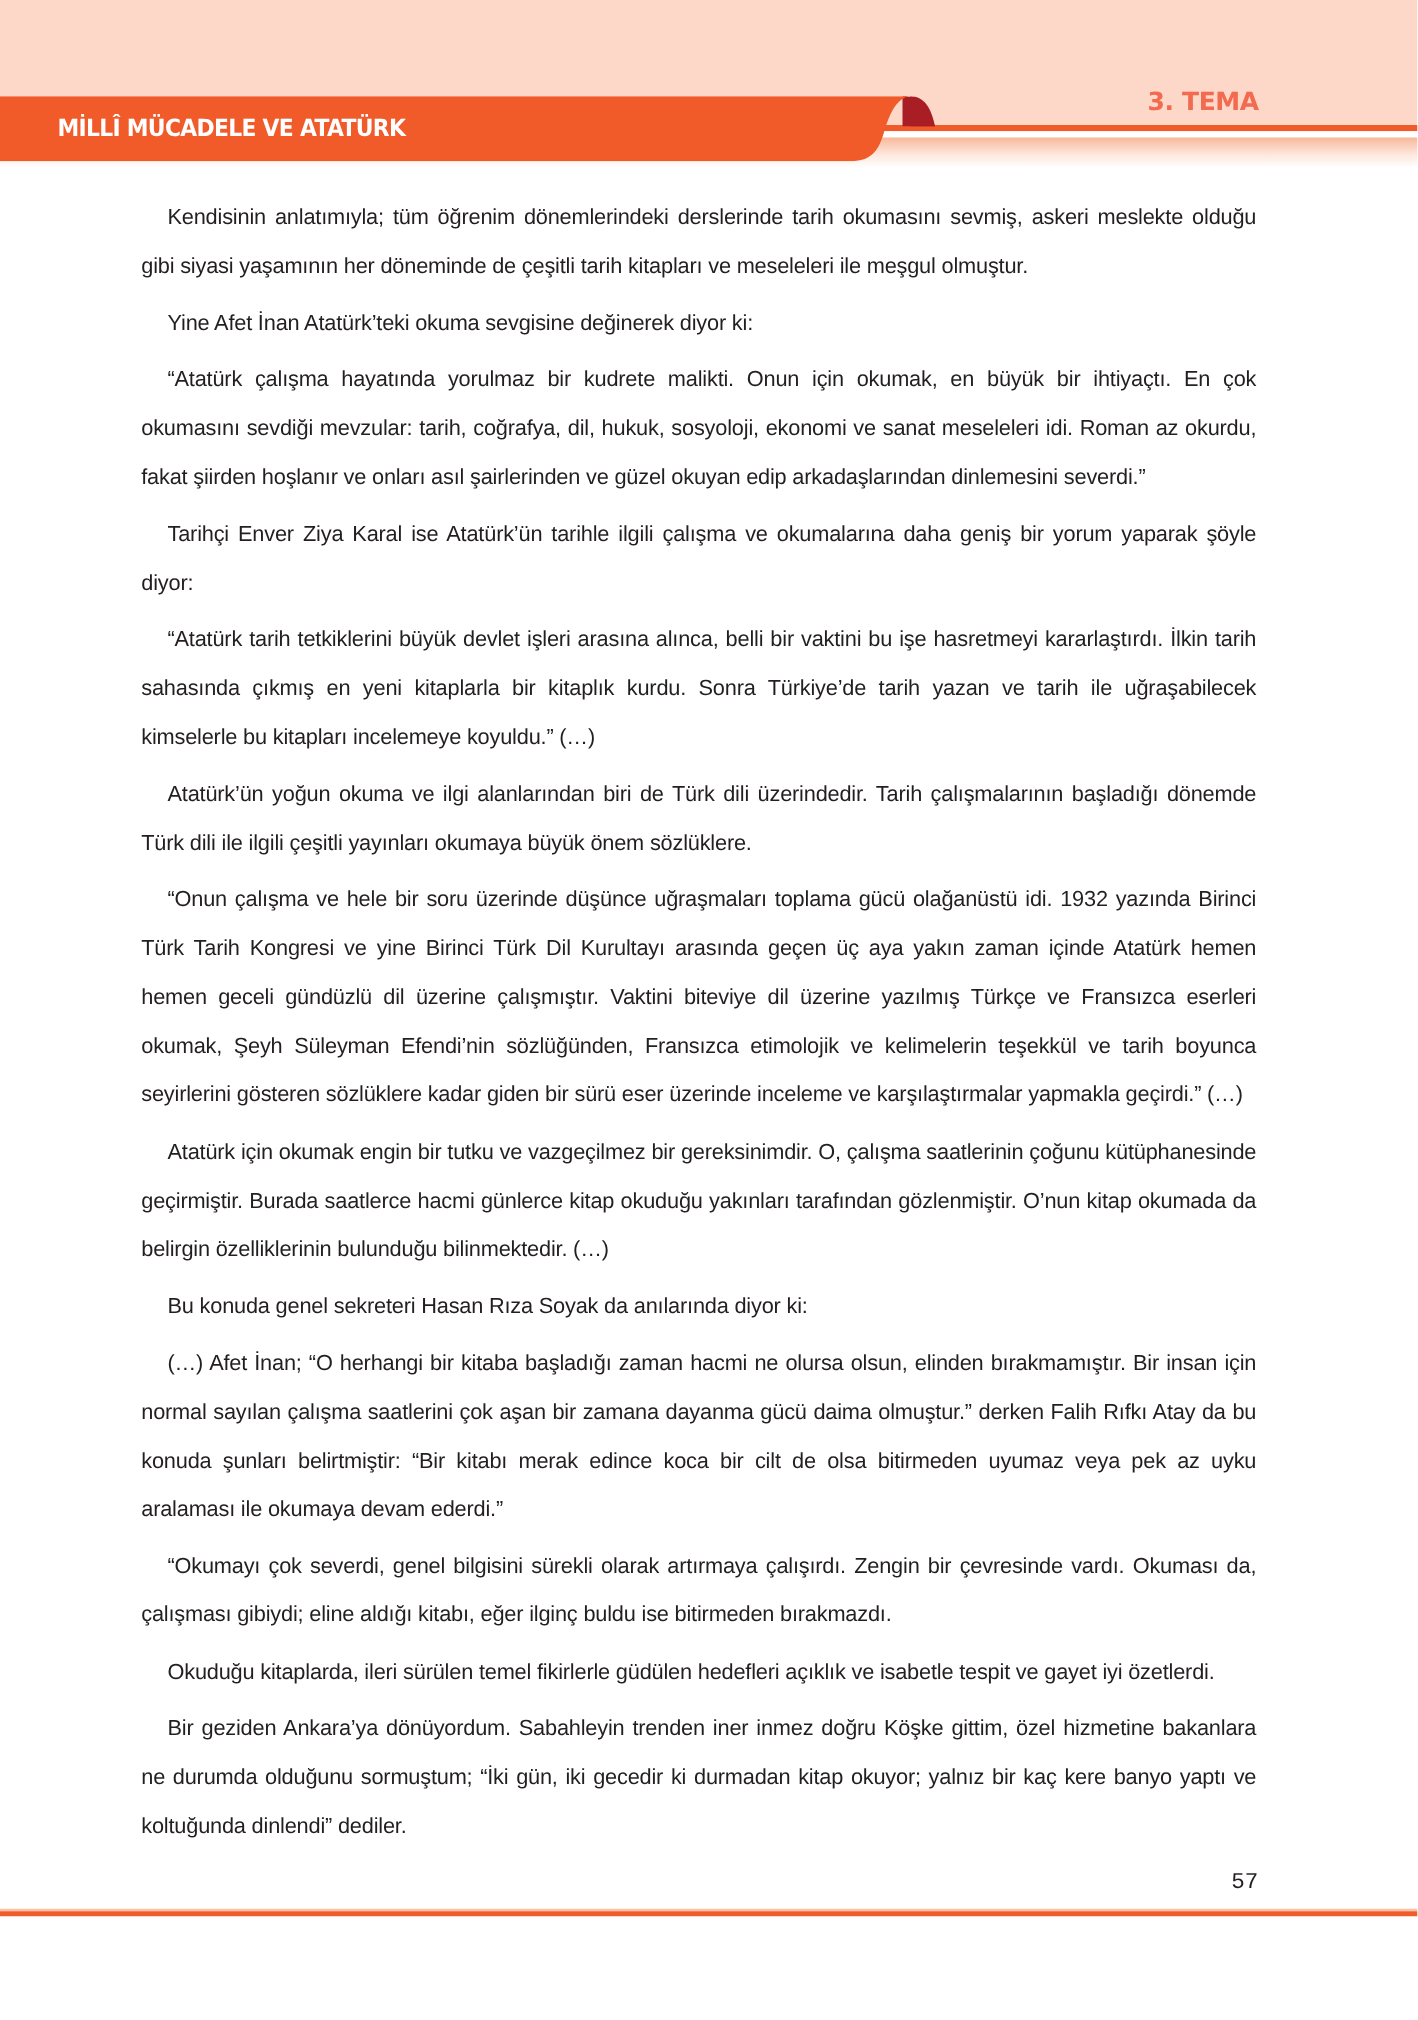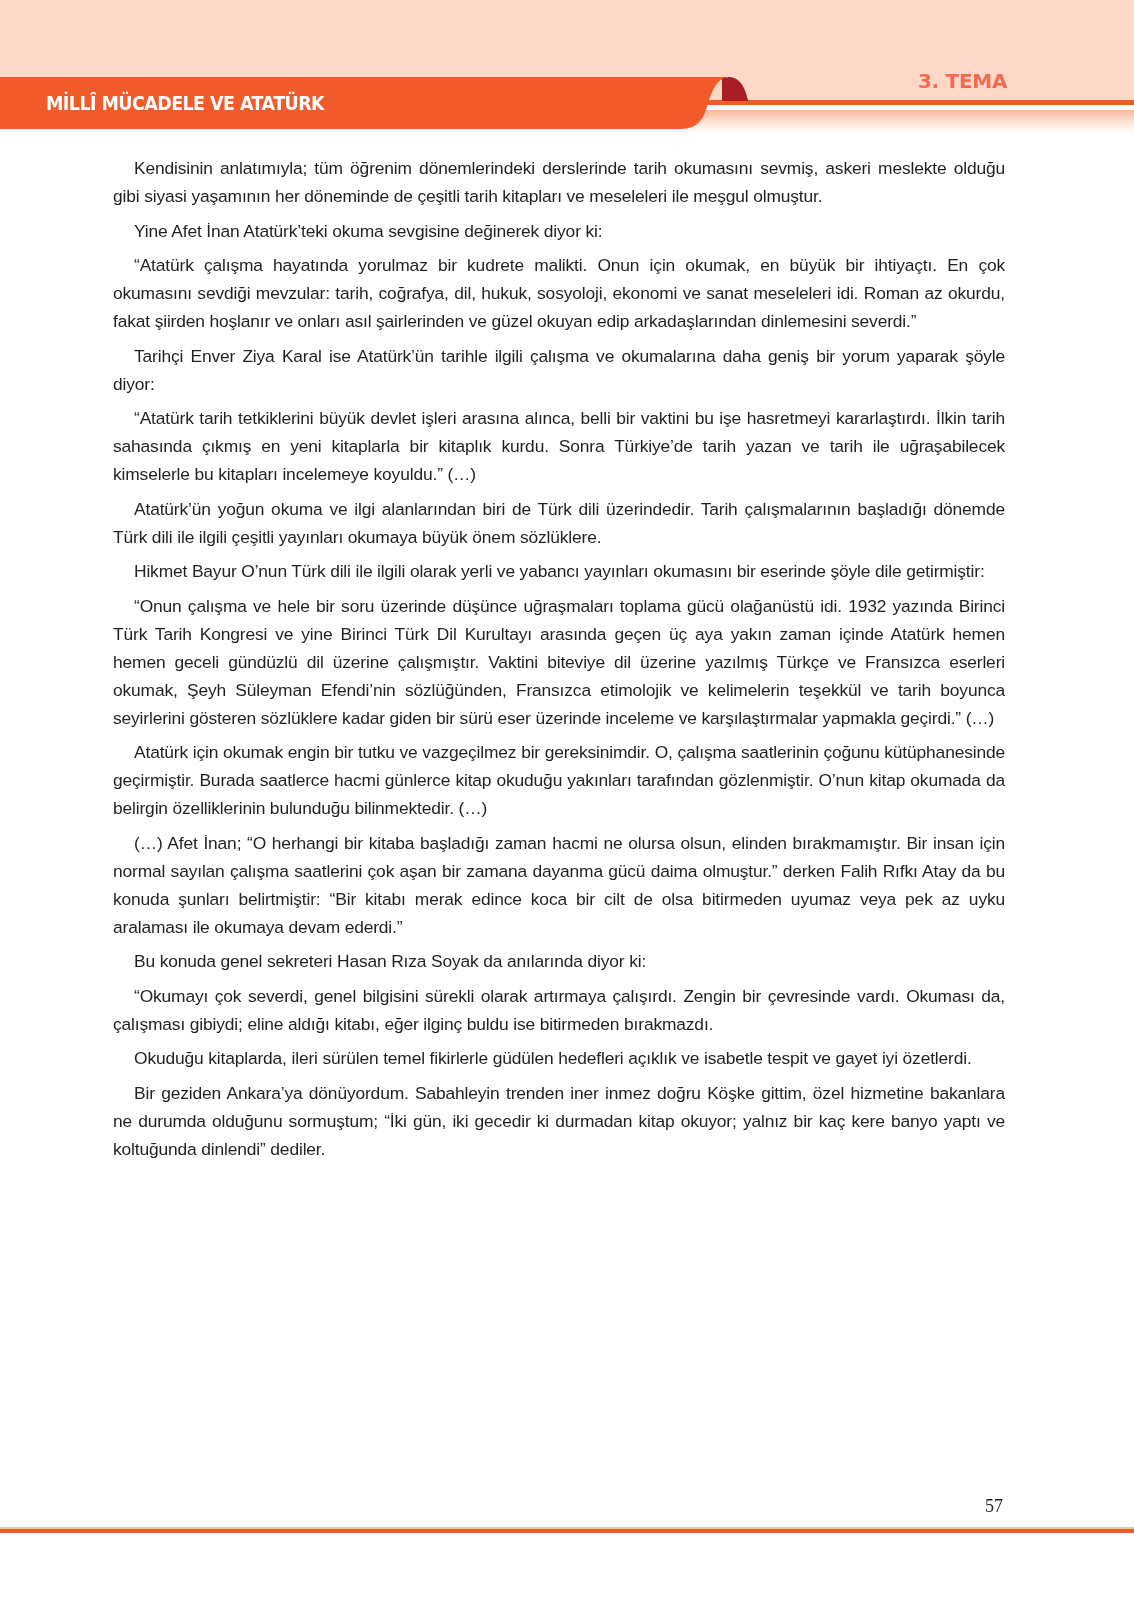--- a/index.html
+++ b/index.html
@@ -72,34 +72,34 @@
       color: #f26a4f;
       letter-spacing: -0.3px;
     }
     .content {
       position: absolute;
       left: 113px;
       top: 154px;
       width: 892px;
       font-family: "Liberation Sans", sans-serif;
       font-size: 17.4px;
-      line-height: 28px;
+      line-height: 39px;
       color: #231f20;
       text-align: justify;
     }
     .content p {
       text-indent: 21px;
       margin-bottom: 6.5px;
       letter-spacing: -0.15px;
     }
     .page-number {
       position: absolute;
       left: 985px;
       top: 1496px;
-      font-family: Liberation Serif, serif;
+      font-family: Liberation Mono, monospace;
       font-size: 18px;
       color: #231f20;
     }
     .footer-line {
       position: absolute;
       left: 0; top: 1529px;
       width: 1134px;
       height: 4px;
       background: #f15a29;
     }
@@ -134,25 +134,24 @@
   <div class="chapter-title">MİLLÎ MÜCADELE  VE ATATÜRK</div>
   <div class="theme-label">3. TEMA</div>
 
   <div class="content">
     <p>Kendisinin anlatımıyla; tüm öğrenim dönemlerindeki derslerinde tarih okumasını sevmiş, askeri meslekte olduğu gibi siyasi yaşamının her döneminde de çeşitli tarih kitapları ve meseleleri ile meşgul olmuştur.</p>
     <p>Yine Afet İnan Atatürk’teki okuma sevgisine değinerek diyor ki:</p>
     <p>“Atatürk çalışma hayatında yorulmaz bir kudrete malikti. Onun için okumak, en büyük bir ihtiyaçtı. En çok okumasını sevdiği mevzular: tarih, coğrafya, dil, hukuk, sosyoloji, ekonomi ve sanat meseleleri idi. Roman az okurdu, fakat şiirden hoşlanır ve onları asıl şairlerinden ve güzel okuyan edip arkadaşlarından dinlemesini severdi.”</p>
     <p>Tarihçi Enver Ziya Karal ise Atatürk’ün tarihle ilgili çalışma ve okumalarına daha geniş bir yorum yaparak şöyle diyor:</p>
     <p>“Atatürk tarih tetkiklerini büyük devlet işleri arasına alınca, belli bir vaktini bu işe hasretmeyi kararlaştırdı. İlkin tarih sahasında çıkmış en yeni kitaplarla bir kitaplık kurdu. Sonra Türkiye’de tarih yazan ve tarih ile uğraşabilecek kimselerle bu kitapları incelemeye koyuldu.” (…)</p>
     <p>Atatürk’ün yoğun okuma ve ilgi alanlarından biri de Türk dili üzerindedir. Tarih çalışmalarının başladığı dönemde Türk dili ile ilgili çeşitli yayınları okumaya büyük önem sözlüklere.</p>
-    <p>Hikmet Bayur O’nun Türk dili ile ilgili olarak yerli ve yabancı yayınları okumasını bir eserinde şöyle dile getirmiştir:</p>
     <p>“Onun çalışma ve hele bir soru üzerinde düşünce uğraşmaları toplama gücü olağanüstü idi. 1932 yazında Birinci Türk Tarih Kongresi ve yine Birinci Türk Dil Kurultayı arasında geçen üç aya yakın zaman içinde Atatürk hemen hemen geceli gündüzlü dil üzerine çalışmıştır. Vaktini biteviye dil üzerine yazılmış Türkçe ve Fransızca eserleri okumak, Şeyh Süleyman Efendi’nin sözlüğünden, Fransızca etimolojik ve kelimelerin teşekkül ve tarih boyunca seyirlerini gösteren sözlüklere kadar giden bir sürü eser üzerinde inceleme ve karşılaştırmalar yapmakla geçirdi.” (…)</p>
     <p>Atatürk için okumak engin bir tutku ve vazgeçilmez bir gereksinimdir. O, çalışma saatlerinin çoğunu kütüphanesinde geçirmiştir. Burada saatlerce hacmi günlerce kitap okuduğu yakınları tarafından gözlenmiştir. O’nun kitap okumada da belirgin özelliklerinin bulunduğu bilinmektedir. (…)</p>
+    <p>Bu konuda genel sekreteri Hasan Rıza Soyak da anılarında diyor ki:</p>
     <p>(…) Afet İnan; “O herhangi bir kitaba başladığı zaman hacmi ne olursa olsun, elinden bırakmamıştır. Bir insan için normal sayılan çalışma saatlerini çok aşan bir zamana dayanma gücü daima olmuştur.” derken Falih Rıfkı Atay da bu konuda şunları belirtmiştir: “Bir kitabı merak edince koca bir cilt de olsa bitirmeden uyumaz veya pek az uyku aralaması ile okumaya devam ederdi.”</p>
-    <p>Bu konuda genel sekreteri Hasan Rıza Soyak da anılarında diyor ki:</p>
     <p>“Okumayı çok severdi, genel bilgisini sürekli olarak artırmaya çalışırdı. Zengin bir çevresinde vardı. Okuması da, çalışması gibiydi; eline aldığı kitabı, eğer ilginç buldu ise bitirmeden bırakmazdı.</p>
     <p>Okuduğu kitaplarda, ileri sürülen temel fikirlerle güdülen hedefleri açıklık ve isabetle tespit ve gayet iyi özetlerdi.</p>
     <p>Bir geziden Ankara’ya dönüyordum. Sabahleyin trenden iner inmez doğru Köşke gittim, özel hizmetine bakanlara ne durumda olduğunu sormuştum; “İki gün, iki gecedir ki durmadan kitap okuyor; yalnız bir kaç kere banyo yaptı ve koltuğunda dinlendi” dediler.</p>
   </div>
 
   <div class="page-number">57</div>
   <div class="footer-line-light"></div>
   <div class="footer-line"></div>
 </div>
 

